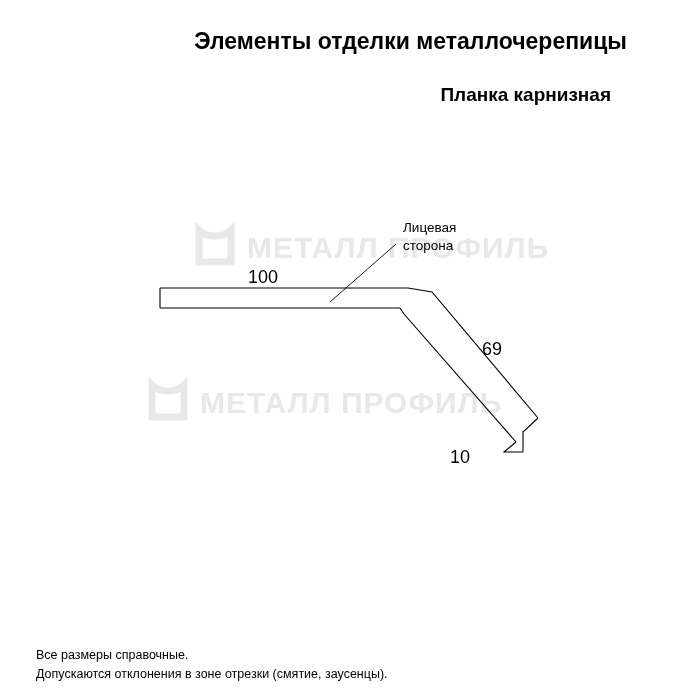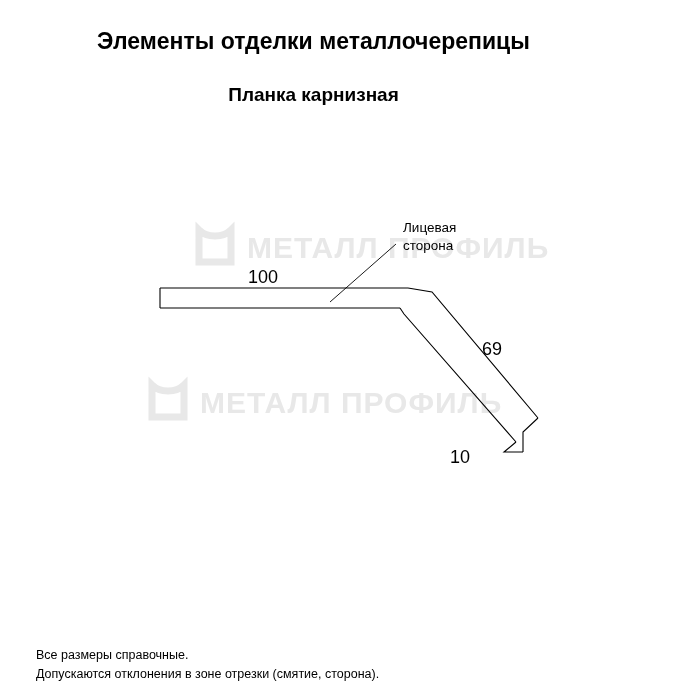--- a/index.html
+++ b/index.html
@@ -19,36 +19,36 @@
   .page {
     position: absolute;
     inset: 0;
   }
 
   .title-block {
     position: absolute;
     top: 26px;
     left: 0;
     width: 627px;
-    text-align: center;
+    text-align: right;
   }
 
   .main-title {
     font-size: 23px;
     font-weight: bold;
     line-height: 30px;
     letter-spacing: 0px;
     margin: 0;
   }
 
   .sub-title {
     font-size: 19px;
     font-weight: bold;
     line-height: 26px;
-    margin: 5px;
+    margin: 16px;
     margin-top: 26px;
   }
 
   .code-title {
     font-size: 19px;
     font-weight: bold;
     line-height: 26px;
     margin: 0;
     margin-top: 6px;
   }
@@ -176,16 +176,16 @@
 
       <text class="lbl" x="492" y="175" text-anchor="middle">69</text>
 
       <text class="lbl" x="460" y="283" text-anchor="middle">10</text>
 
     </svg>
   </div>
 
   <div class="footnotes">
     <div>Все размеры справочные.</div>
-    <div>Допускаются отклонения в зоне отрезки (смятие, сторона).</div>
+    <div>Допускаются отклонения в зоне отрезки (смятие, заусенцы).</div>
   </div>
 
 </div>
 
 </body></html>

